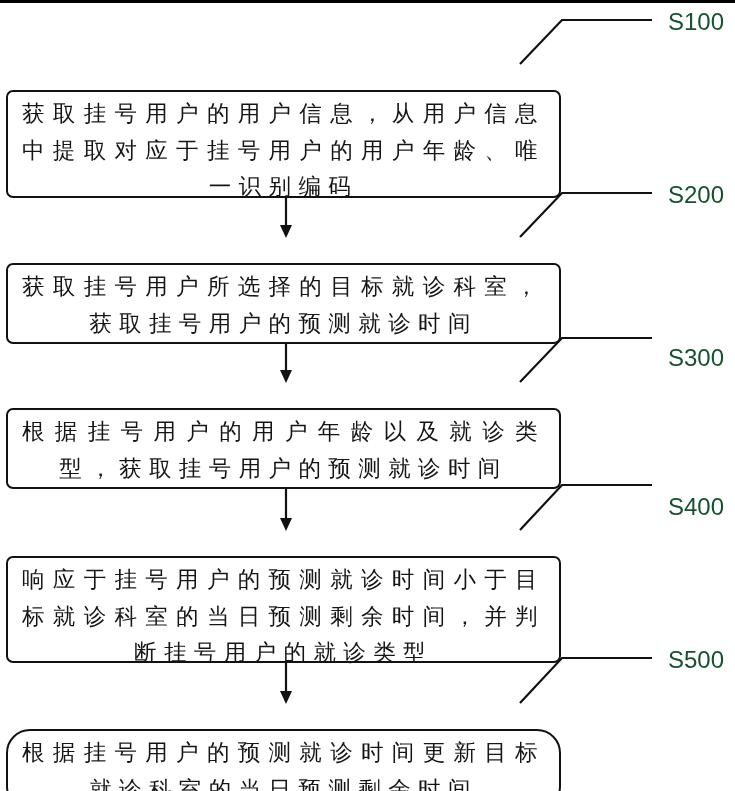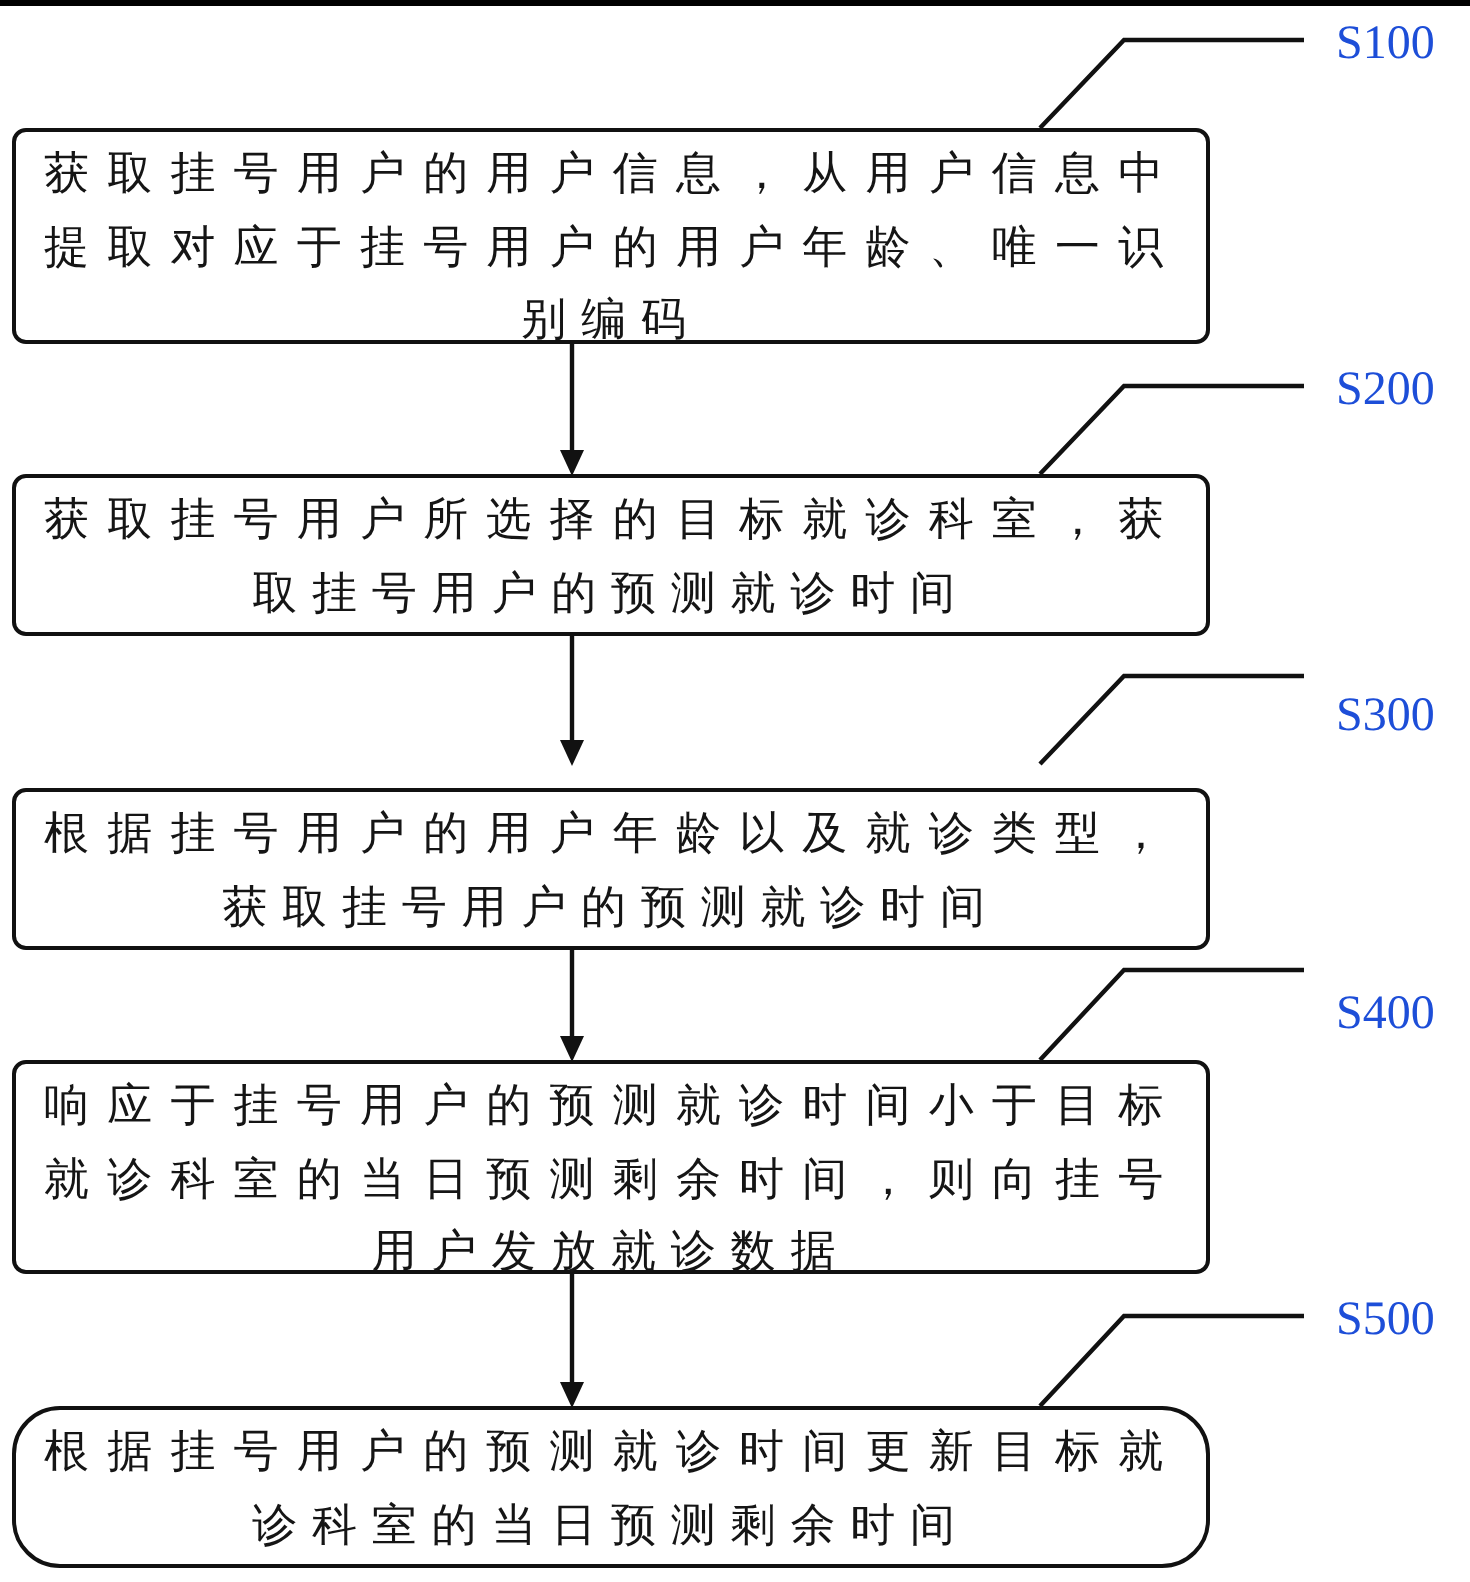--- a/index.html
+++ b/index.html
@@ -22,47 +22,48 @@
       background: #000000;
     }
     svg.connectors {
       position: absolute;
       left: 0; top: 0;
       width: 735px; height: 791px;
     }
     .step-box {
       position: absolute;
       left: 6px;
-      width: 599px;
+      width: 555px;
       border: 2px solid #111111;
       border-radius: 7px;
       box-sizing: border-box;
       background: #ffffff;
       padding: 3px 14px 0 14px;
+      margin-top: 26px;
     }
     .step-text {
       font-size: 22.5px;
       line-height: 36.5px;
       letter-spacing: 7.4px;
       text-align: justify;
       text-align-last: center;
       word-break: break-all;
       color: #151515;
     }
     .step-label {
       position: absolute;
       left: 668px;
-      font-family: Liberation Serif, serif;
+      font-family: Liberation Sans, sans-serif;
       font-size: 24px;
       line-height: 28px;
-      color: #1d4ed8;
+      color: #14532d;
     }
     #box-0 { top: 64px;  height: 108px; }
     #box-1 { top: 237px; height: 81px; }
-    #box-2 { top: 394px; height: 81px; }
+    #box-2 { top: 382px; height: 81px; }
     #box-3 { top: 530px; height: 107px; }
     #box-4 { top: 703px; height: 81px; border-radius: 24px; }
     #label-0 { top: 8px; }
     #label-1 { top: 181px; }
     #label-2 { top: 344px; }
     #label-3 { top: 493px; }
     #label-4 { top: 646px; }
   </style>
 </head>
 <body>
@@ -94,21 +95,21 @@
 <div class="step-box" id="box-0">
   <div class="step-text">获取挂号用户的用户信息，从用户信息中提取对应于挂号用户的用户年龄、唯一识别编码</div>
 </div>
 <div class="step-box" id="box-1">
   <div class="step-text">获取挂号用户所选择的目标就诊科室，获取挂号用户的预测就诊时间</div>
 </div>
 <div class="step-box" id="box-2">
   <div class="step-text">根据挂号用户的用户年龄以及就诊类型，获取挂号用户的预测就诊时间</div>
 </div>
 <div class="step-box" id="box-3">
-  <div class="step-text">响应于挂号用户的预测就诊时间小于目标就诊科室的当日预测剩余时间，则向挂号用户发放就诊数据</div>
+  <div class="step-text">响应于挂号用户的预测就诊时间小于目标就诊科室的当日预测剩余时间，并判断挂号用户的就诊类型</div>
 </div>
 <div class="step-box" id="box-4">
   <div class="step-text">根据挂号用户的预测就诊时间更新目标就诊科室的当日预测剩余时间</div>
 </div>
 
 <div class="step-label" id="label-0">S100</div>
 <div class="step-label" id="label-1">S200</div>
 <div class="step-label" id="label-2">S300</div>
 <div class="step-label" id="label-3">S400</div>
 <div class="step-label" id="label-4">S500</div>

